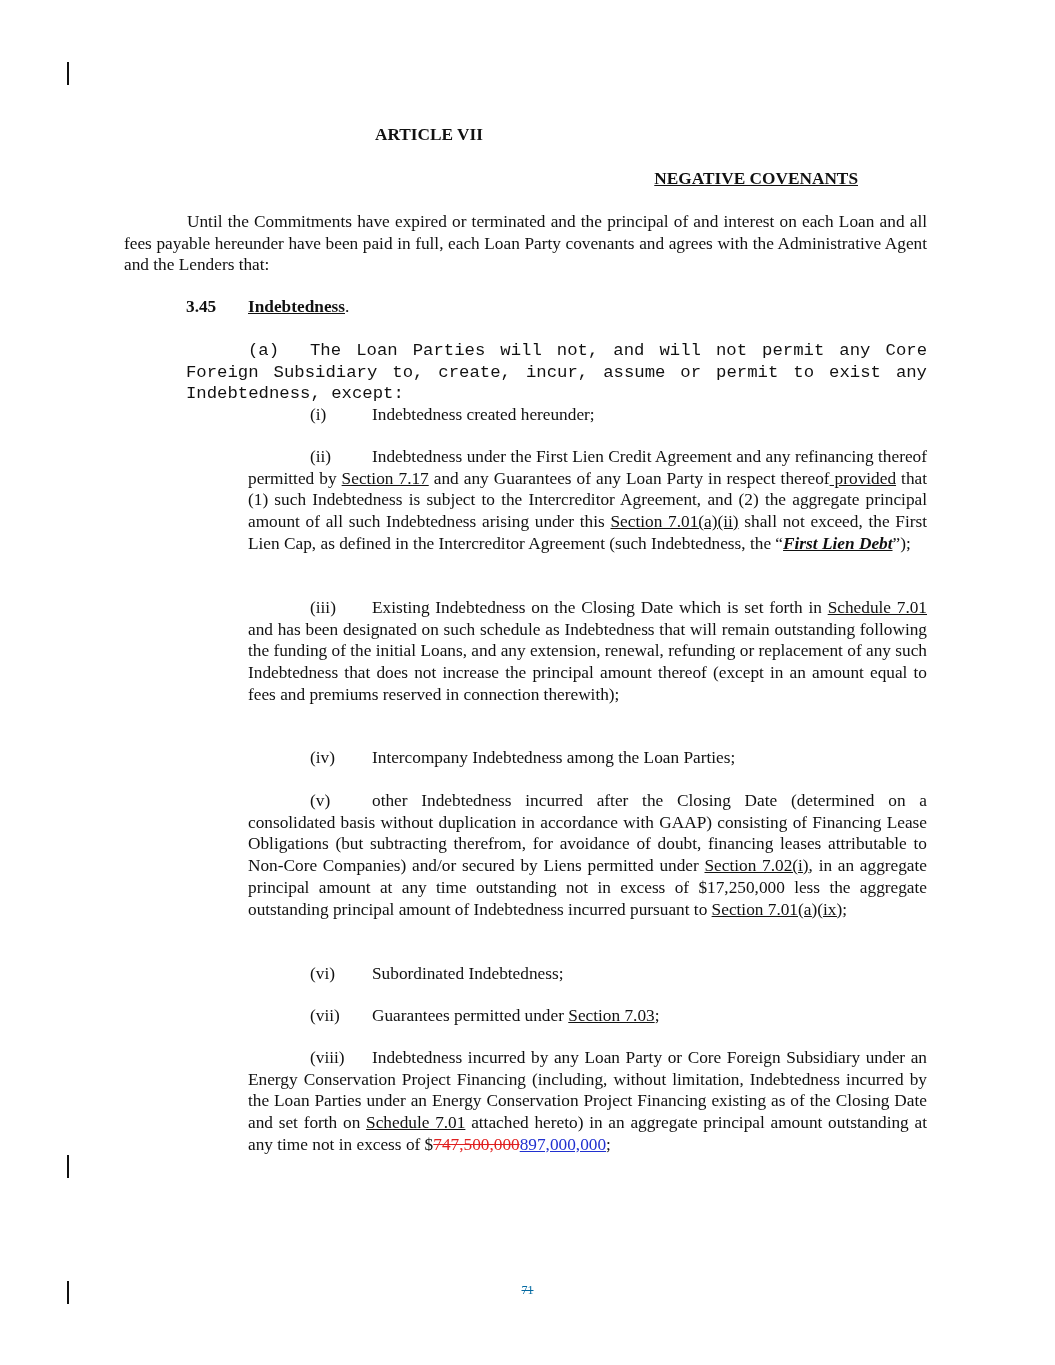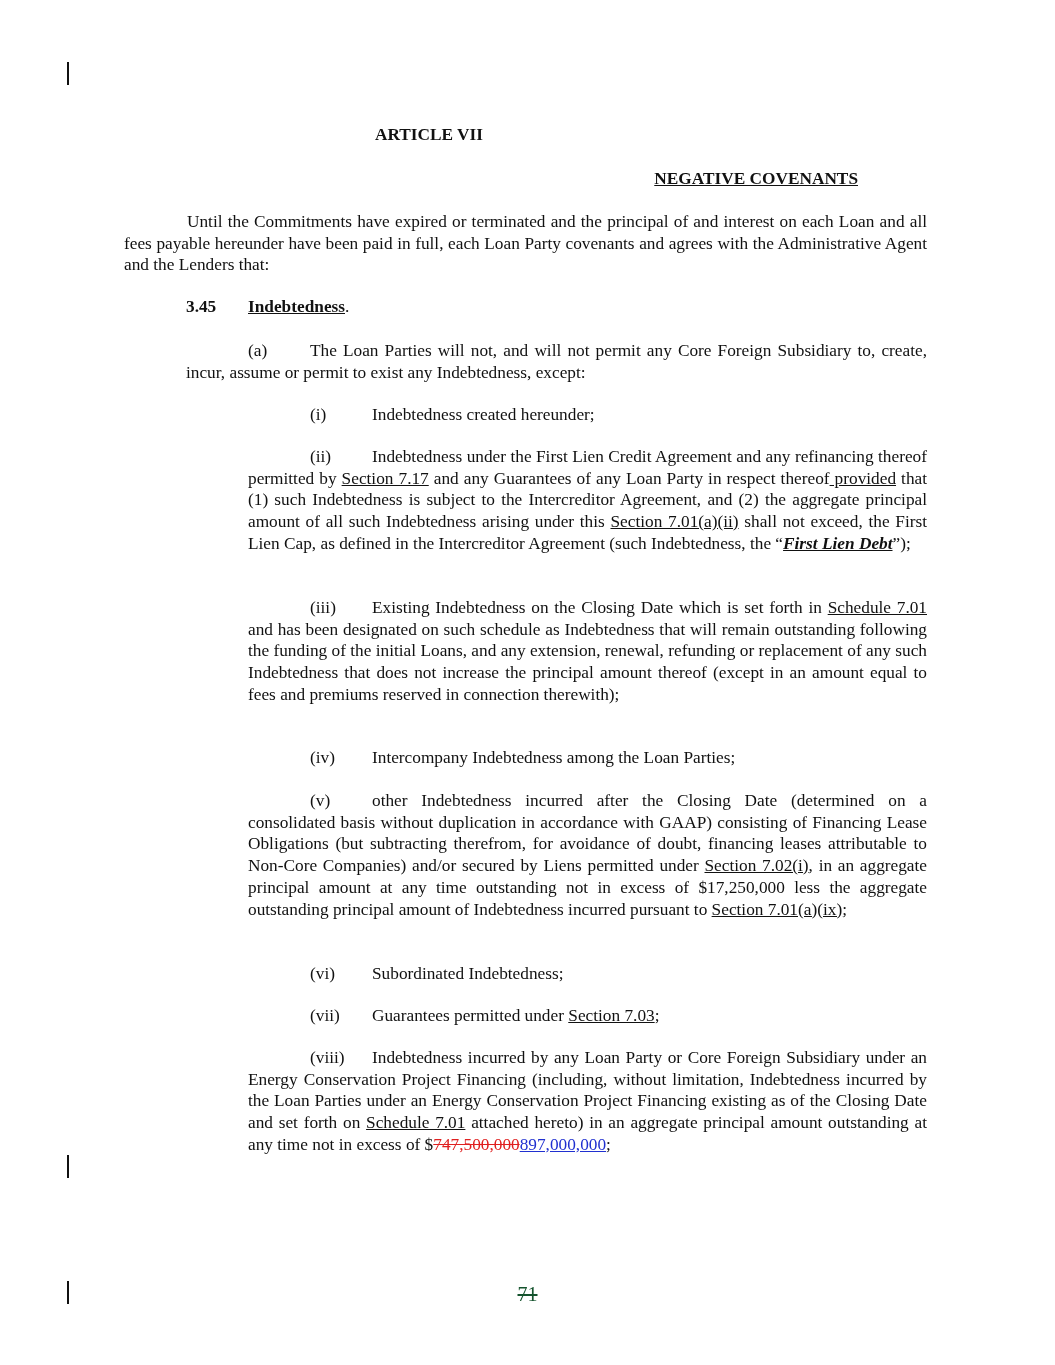--- a/index.html
+++ b/index.html
@@ -10,30 +10,30 @@
   .center-head { position: absolute; left: 0; width: 858px; text-align: center; font-weight: bold; }
   .article { top: 125px; }
   .subhead { top: 169px; text-align: right; }
   .subhead span { text-decoration: underline; }
   .para { position: absolute; text-align: justify; line-height: 21.7px; margin: 0; }
   .p-intro { top: 211px; left: 124px; width: 803px; text-indent: 63px; }
   .sec { position: absolute; top: 297px; left: 186px; font-weight: bold; }
   .sec .num { display: inline-block; width: 62px; }
   .sec .title { text-decoration: underline; }
   .sec .dot { font-weight: normal; }
-  .p-a { top: 340px; left: 186px; width: 741px; text-indent: 62px; }
+  .p-a { top: 340px; left: 186px; width: 741px; text-indent: 62px; font-family: Liberation Mono, monospace; }
   .item { position: absolute; left: 248px; width: 679px; text-align: justify; line-height: 21.7px; margin: 0; text-indent: 62px; }
   .lbl { display: inline-block; width: 62px; text-indent: 0; }
   .u { text-decoration: underline; }
   .bi { font-weight: bold; font-style: italic; text-decoration: underline; }
   .i-i { top: 404px; } .i-ii { top: 446px; } .i-iii { top: 597px; } .i-iv { top: 747px; }
   .i-v { top: 790px; } .i-vi { top: 963px; } .i-vii { top: 1005px; } .i-viii { top: 1047px; }
   .del { color: #e02020; text-decoration: line-through; }
   .ins { color: #2030d0; text-decoration: underline; }
-  .page-num { position: absolute; top: 1283px; left: 0; width: 1055px; text-align: center; color: #14532d; text-decoration: line-through; font-size: 20px; }
+  .page-num { position: absolute; top: 1283px; left: 0; width: 1055px; text-align: center; color: #0369a1; text-decoration: line-through; font-size: 12px; }
 </style>
 </head>
 <body>
 
 <div class="change-bar cb1"></div>
 <div class="change-bar cb2"></div>
 <div class="change-bar cb3"></div>
 
 <div class="center-head article">ARTICLE VII</div>
 <div class="center-head subhead"><span>NEGATIVE COVENANTS</span></div>

